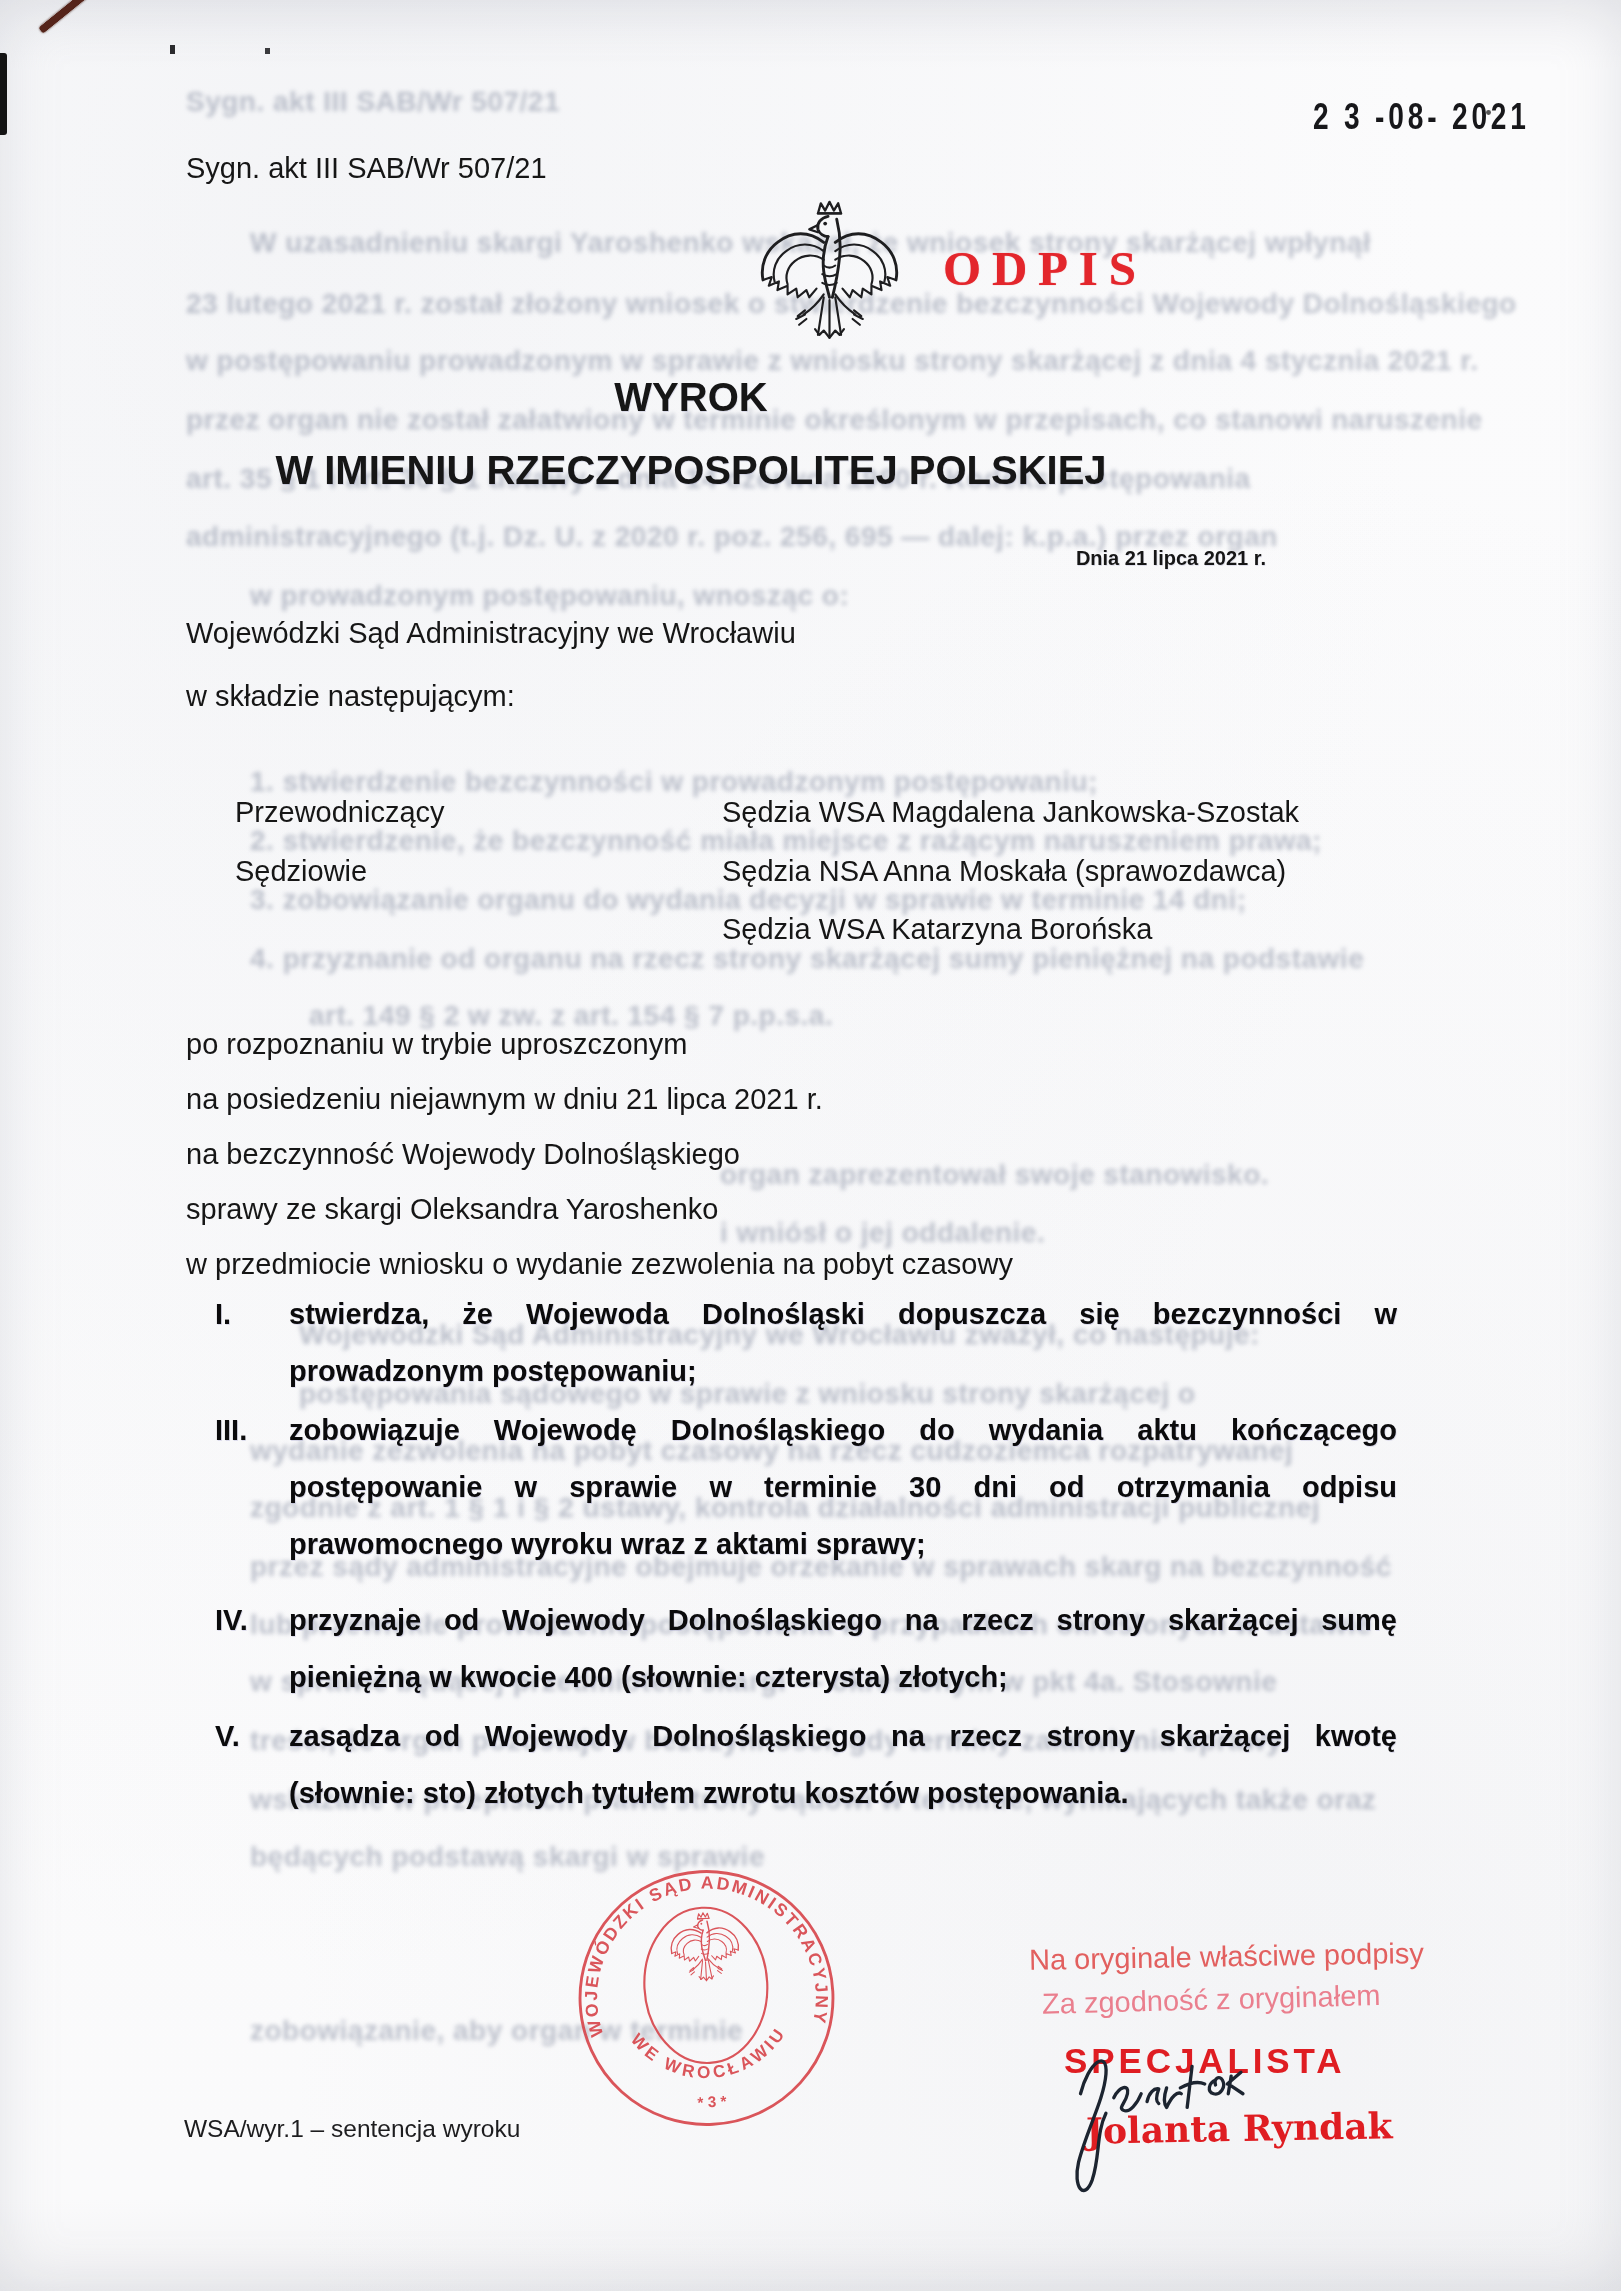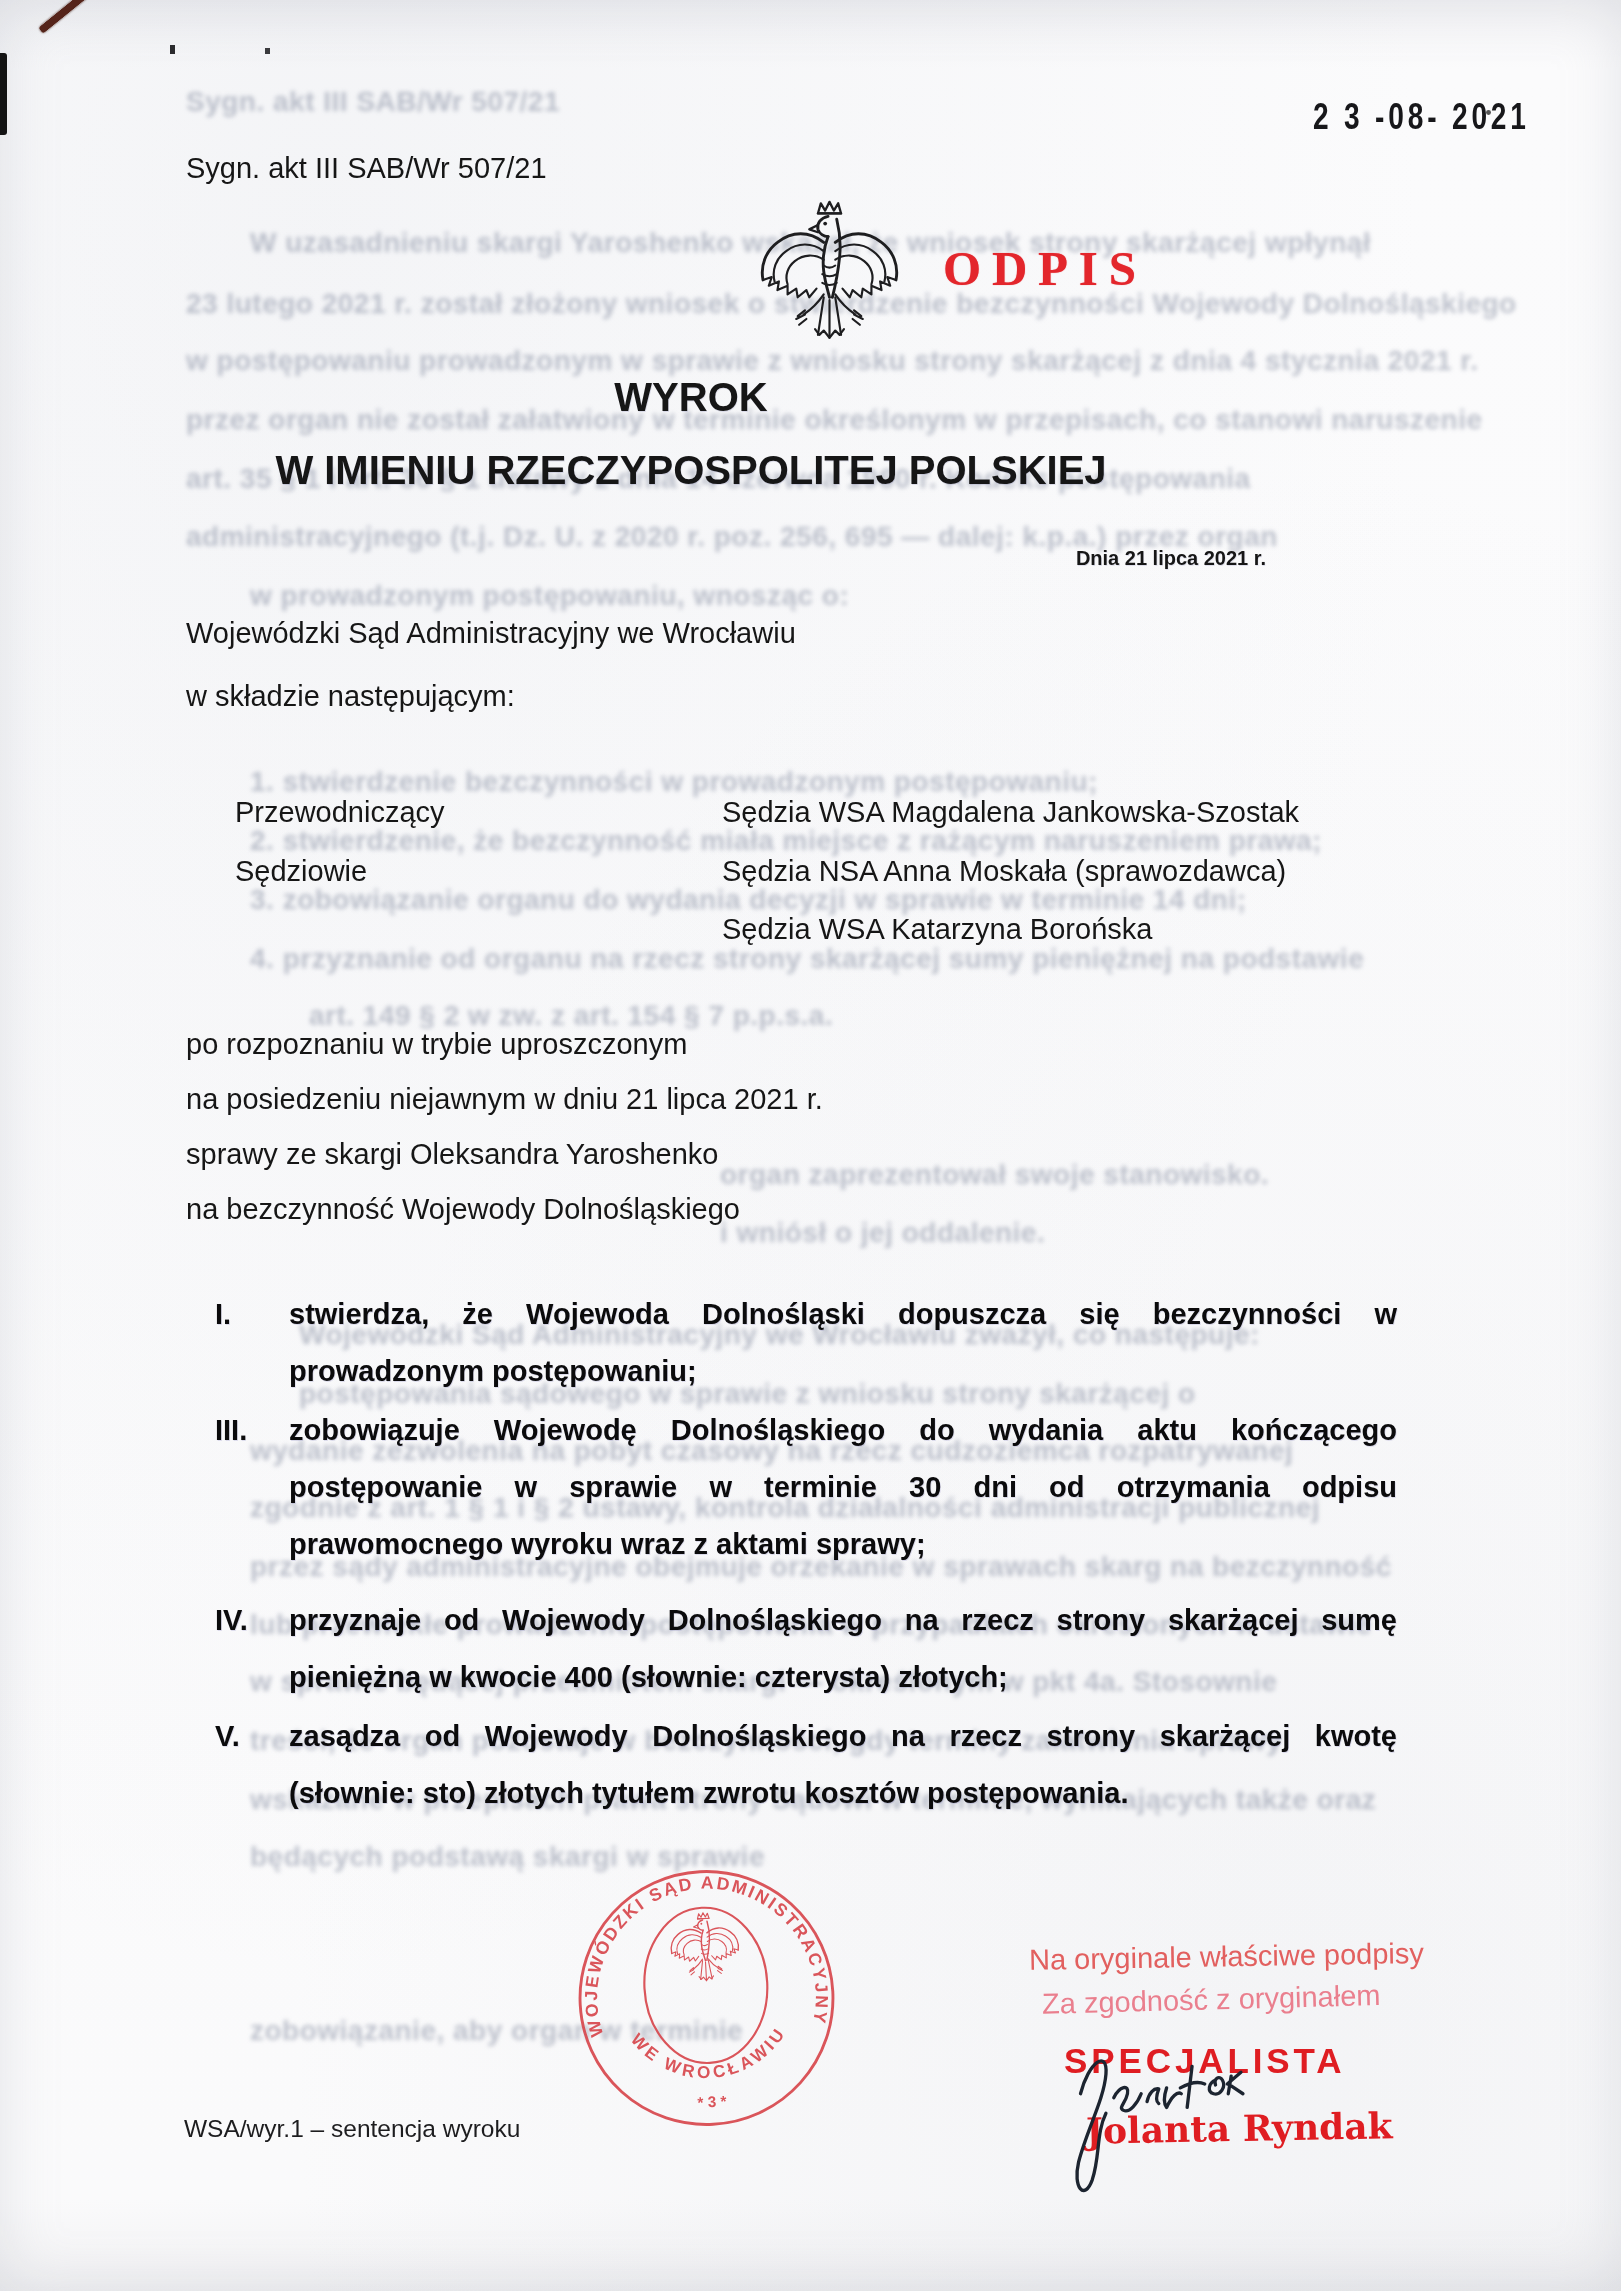--- a/index.html
+++ b/index.html
@@ -199,22 +199,23 @@
       <span class="panel-judge pr2">Sędzia NSA Anna Moskała (sprawozdawca)</span>
     </div>
     <div class="panel-row">
       <span class="panel-role pr3"></span>
       <span class="panel-judge pr3">Sędzia WSA Katarzyna Borońska</span>
     </div>
 
     <div class="abs intro">
       <div>po rozpoznaniu w trybie uproszczonym</div>
       <div>na posiedzeniu niejawnym w dniu 21 lipca 2021 r.</div>
+      <div>na bezczynność Wojewody Dolnośląskiego</div>
       <div>sprawy ze skargi Oleksandra Yaroshenko</div>
-      <div>na bezczynność Wojewody Dolnośląskiego</div>
+      <div>w przedmiocie wniosku o wydanie zezwolenia na pobyt czasowy</div>
     </div>
 
     <div class="abs" id="rulings">
       <div class="ruling">
         <div class="num">I.</div>
         <div class="txt">stwierdza, że Wojewoda Dolnośląski dopuszcza się bezczynności w prowadzonym postępowaniu;</div>
       </div>
       <div class="ruling">
         <div class="num">III.</div>
         <div class="txt">zobowiązuje Wojewodę Dolnośląskiego do wydania aktu kończącego postępowanie w sprawie w terminie 30 dni od otrzymania odpisu prawomocnego wyroku wraz z aktami sprawy;</div>

